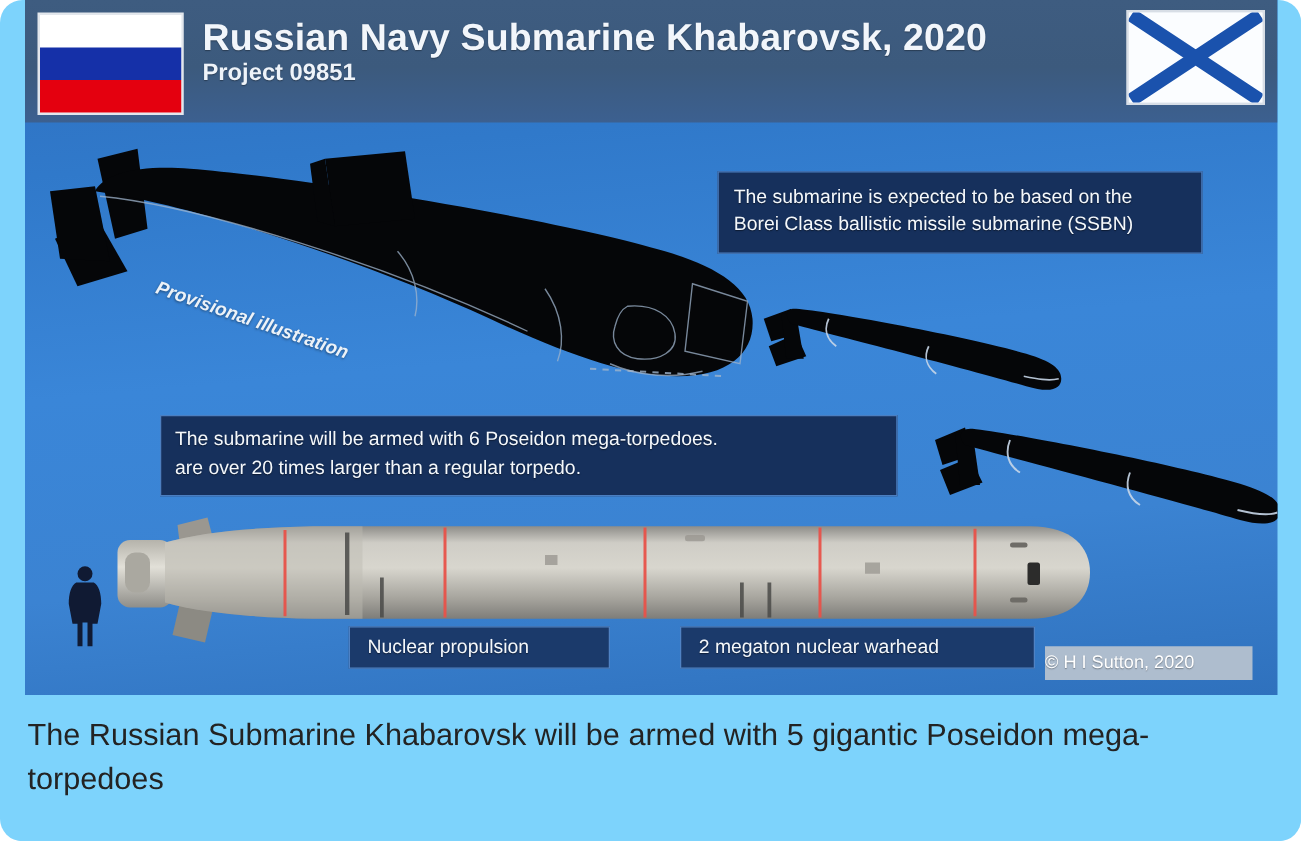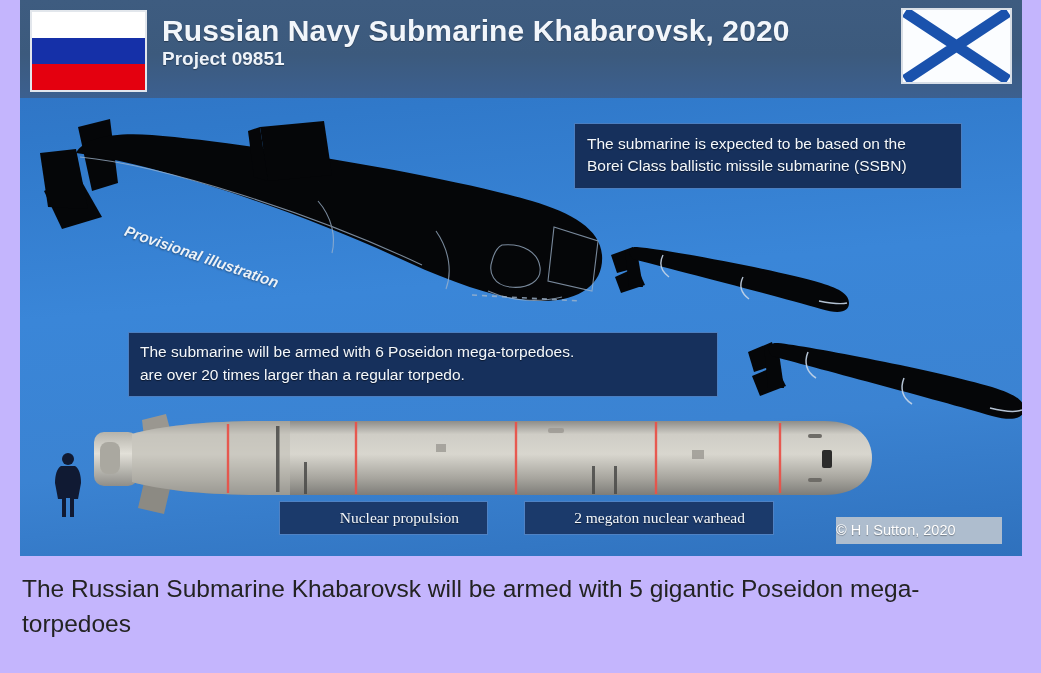--- a/index.html
+++ b/index.html
@@ -1,18 +1,18 @@
 <!DOCTYPE html>
 <html><head>
 <meta charset="utf-8">
 <style>
   html,body{margin:0;padding:0;background:#ffffff;}
   body{width:1041px;height:673px;font-family:"Liberation Sans",sans-serif;overflow:hidden;}
 
-  #page{position:relative;width:1041px;height:673px;background:#c4b5fd;}
+  #page{position:relative;width:1041px;height:673px;background:#7dd3fc;border-radius:18px;}
 
   
   #infographic{position:absolute;left:20px;top:0;width:1002px;height:556px;overflow:hidden;
     background:linear-gradient(175deg,#2f6fbf 0%,#3079ca 22%,#3a86d8 50%,#3b83d2 75%,#2f71bd 100%);}
 
   
   #header-band{position:absolute;left:0;top:0;width:1002px;height:98px;
     background:linear-gradient(180deg,#3e5c80 0%,#3c5a7d 55%,#3c6090 100%);}
 
   
@@ -52,31 +52,31 @@
   #poseidon{position:absolute;left:60px;top:398px;width:800px;height:120px;}
   #poseidon svg{display:block;width:800px;height:120px;}
 
   
   #human-scale{position:absolute;left:31px;top:451px;width:34px;height:68px;}
   #human-scale svg{display:block;width:34px;height:68px;}
 
   
   .callout{position:absolute;background:#16305c;border:1px solid #4b7ec0;color:#f4f8fc;
     box-sizing:border-box;text-shadow:0 1px 1px rgba(0,0,0,.5);}
-  #callout-basis{left:554px;top:123px;width:388px;padding:9px 12px 10px 12px;
+  #callout-basis{left:554px;top:137px;width:388px;padding:9px 12px 10px 12px;
     font-size:15.5px;line-height:1.45;text-align:justify;}
   #callout-basis .lastline{text-align:left;}
   #callout-armament{left:108px;top:332px;width:590px;padding:8px 11px 9px 11px;
     font-size:15.5px;line-height:1.48;}
 
   .pill{position:absolute;background:#1b3a6b;border:1px solid #4f82c4;color:#f4f8fc;
-    box-sizing:border-box;font-size:15.5px;padding:7px 28px;text-align:right;
-    text-shadow:0 1px 1px rgba(0,0,0,.5);font-family:Liberation Serif, serif;}
+    box-sizing:border-box;font-size:15.5px;padding:7px 14px;text-align:left;
+    text-shadow:0 1px 1px rgba(0,0,0,.5);}
   #label-propulsion{left:259px;top:501px;width:209px;}
-  #label-warhead{left:504px;top:501px;width:250px;}
+  #label-warhead{left:524px;top:501px;width:284px;}
 
   #copyright-badge{position:absolute;left:816px;top:517px;width:166px;height:27px;
     background:#aebdce;color:#ffffff;font-size:14.5px;line-height:27px;text-align:left;
     box-sizing:border-box;text-shadow:0 1px 1px rgba(0,0,0,.35);}
 
   
   #caption{position:absolute;left:22px;top:572px;width:1000px;color:#232323;
     font-size:24.5px;line-height:1.42;font-weight:400;}
 </style>
 </head>

